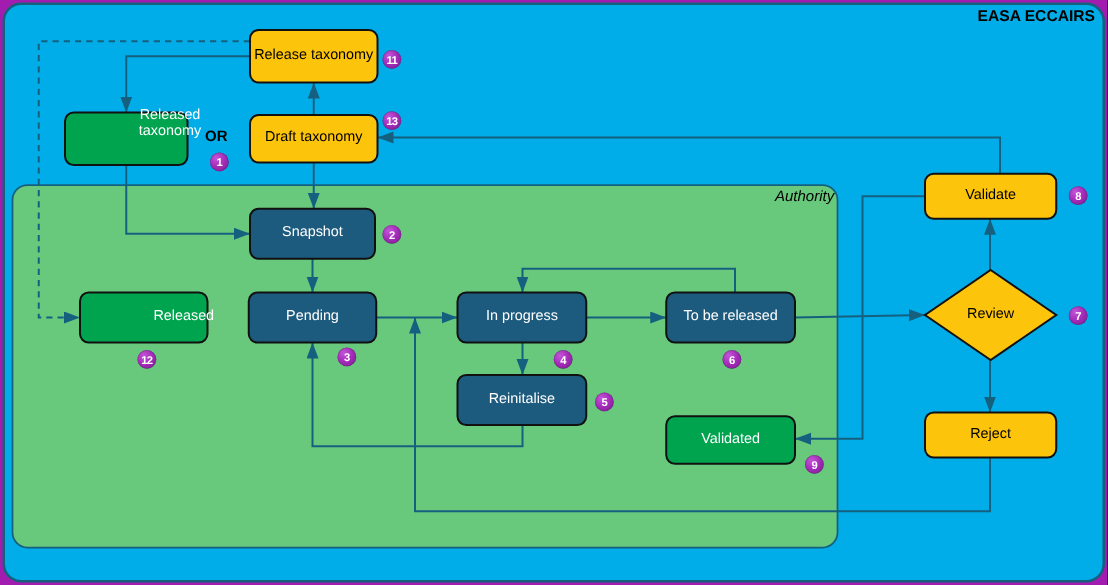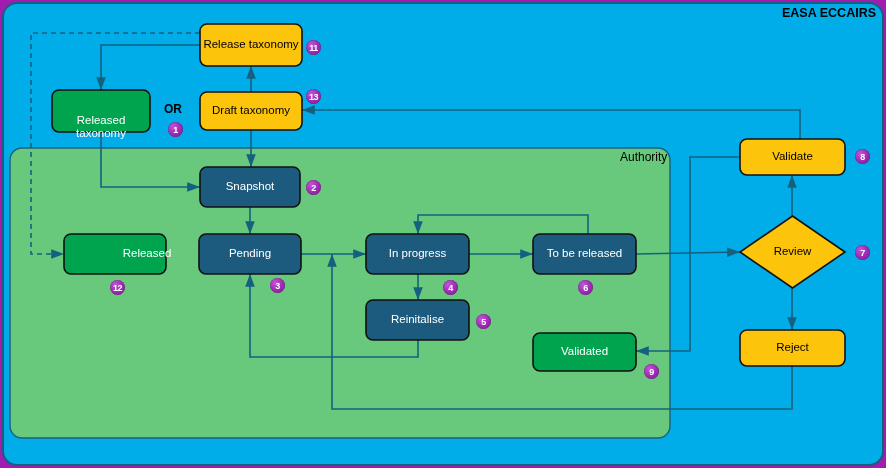--- a/index.html
+++ b/index.html
@@ -71,26 +71,26 @@
         <rect x="533" y="234" width="103" height="40" rx="7" fill="#1d5b7e" stroke="#111111" stroke-width="1.6"></rect>
         <rect x="366" y="300" width="103" height="40" rx="7" fill="#1d5b7e" stroke="#111111" stroke-width="1.6"></rect>
         <rect x="533" y="333" width="103" height="38" rx="7" fill="#00a44e" stroke="#111111" stroke-width="1.6"></rect>
         <rect x="740" y="139" width="105" height="36" rx="7" fill="#fdc40c" stroke="#111111" stroke-width="1.6"></rect>
         <polygon points="792.5,216 845,252 792.5,288 740,252" fill="#fdc40c" stroke="#111111" stroke-width="1.6"></polygon>
         <rect x="740" y="330" width="105" height="36" rx="7" fill="#fdc40c" stroke="#111111" stroke-width="1.6"></rect>
       </g>
   </svg>
 
   <div class="plaintext bold" style="right:10px;top:6px;font-size:12.5px;">EASA ECCAIRS</div>
-  <div class="plaintext" style="left:620px;top:150px;font-size:12px;">Authority</div>
+  <div class="plaintext" style="left:620px;top:150px;font-size:12px;font-style:italic;">Authority</div>
   <div class="plaintext bold" style="left:164px;top:102px;font-size:12px;">OR</div>
 
   <div id="labels-layer">
       <div class="nodelbl" style="left: 200px; top: 24px; width: 102px; height: 42px; color: rgb(0, 0, 0); border-radius: 7px;">Release taxonomy</div>
-      <div class="nodelbl" style="left: 52px; top: 106px; width: 98px; height: 42px; color: rgb(255, 255, 255);">Released taxonomy</div>
+      <div class="nodelbl" style="left: 52px; top: 78px; width: 98px; height: 42px; color: rgb(255, 255, 255); padding-left: 35px;">Released taxonomy</div>
       <div class="nodelbl" style="left: 200px; top: 92px; width: 102px; height: 38px; color: rgb(0, 0, 0);">Draft taxonomy</div>
       <div class="nodelbl" style="left: 200px; top: 167px; width: 100px; height: 40px; color: rgb(255, 255, 255);">Snapshot</div>
       <div class="nodelbl" style="left: 64px; top: 234px; width: 102px; height: 40px; color: rgb(255, 255, 255); margin-left: 32px;">Released</div>
       <div class="nodelbl" style="left: 199px; top: 234px; width: 102px; height: 40px; color: rgb(255, 255, 255);">Pending</div>
       <div class="nodelbl" style="left: 366px; top: 234px; width: 103px; height: 40px; color: rgb(255, 255, 255);">In progress</div>
       <div class="nodelbl" style="left: 533px; top: 234px; width: 103px; height: 40px; color: rgb(255, 255, 255);">To be released</div>
       <div class="nodelbl" style="left: 366px; top: 300px; width: 103px; height: 40px; color: rgb(255, 255, 255);">Reinitalise</div>
       <div class="nodelbl" style="left: 533px; top: 333px; width: 103px; height: 38px; color: rgb(255, 255, 255);">Validated</div>
       <div class="nodelbl" style="left: 740px; top: 139px; width: 105px; height: 36px; color: rgb(0, 0, 0);">Validate</div>
       <div class="nodelbl" style="left: 740px; top: 216px; width: 105px; height: 72px; color: rgb(0, 0, 0);">Review</div>

